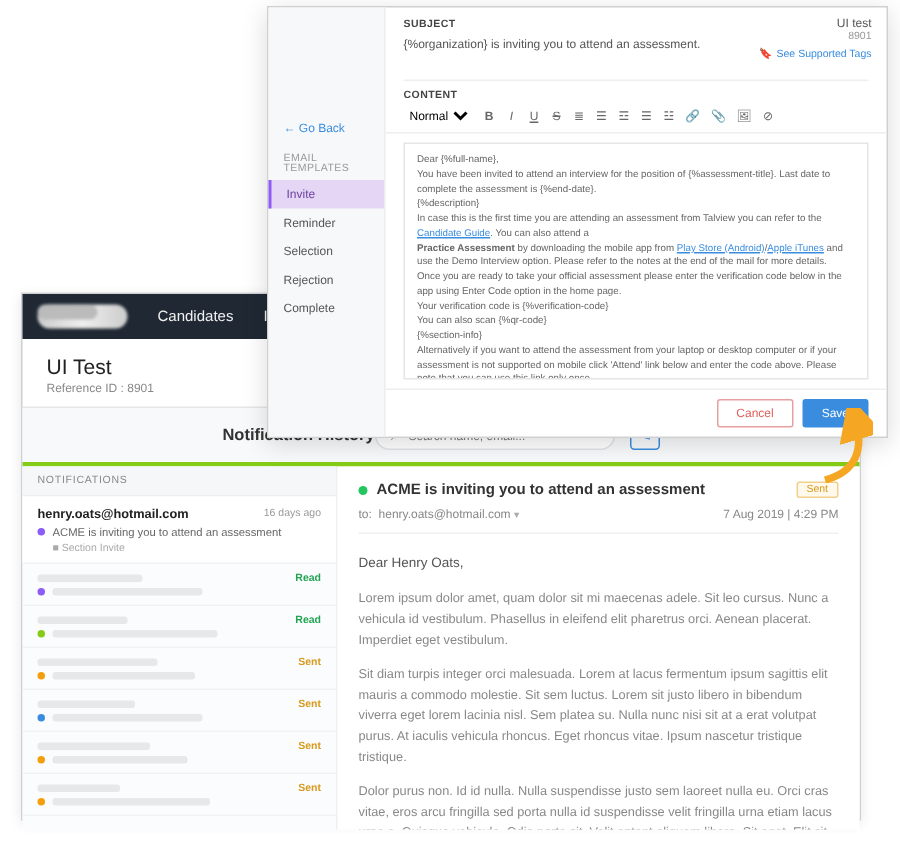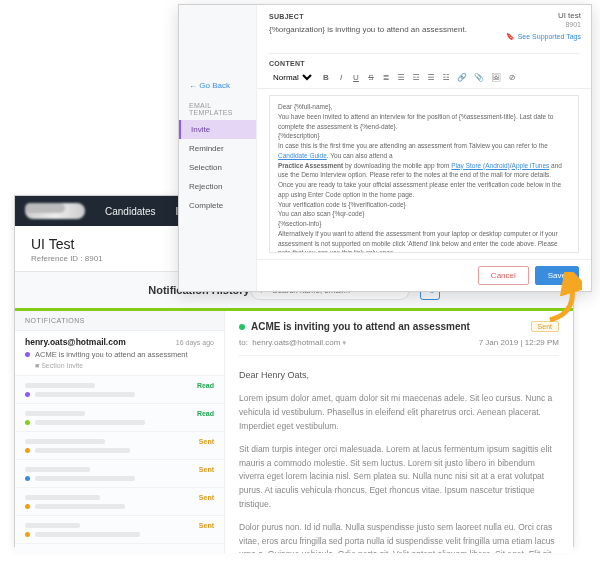--- a/index.html
+++ b/index.html
@@ -209,21 +209,21 @@
         <div>
           <div class="pv-subject-row">
             <span class="pv-dot"></span>
             <span class="pv-subject">ACME is inviting you to attend an assessment</span>
           </div>
         </div>
         <span class="pv-badge">Sent</span>
       </div>
       <div class="pv-to-row">
         <span><span>to:</span>&nbsp;&nbsp;<span>henry.oats@hotmail.com</span> <span class="chev">▾</span></span>
-        <span>7 Jan 2019 | 12:29 PM</span>
+        <span>7 Aug 2019 | 4:29 PM</span>
       </div>
       <div class="pv-body">
         <p class="pv-greeting">Dear Henry Oats,</p>
         <p>Lorem ipsum dolor amet, quam dolor sit mi maecenas adele. Sit leo cursus. Nunc a vehicula id vestibulum. Phasellus in eleifend elit pharetrus orci. Aenean placerat. Imperdiet eget vestibulum.</p>
         <p>Sit diam turpis integer orci malesuada. Lorem at lacus fermentum ipsum sagittis elit mauris a commodo molestie. Sit sem luctus. Lorem sit justo libero in bibendum viverra eget lorem lacinia nisl. Sem platea su. Nulla nunc nisi sit at a erat volutpat purus. At iaculis vehicula rhoncus. Eget rhoncus vitae. Ipsum nascetur tristique tristique.</p>
         <p>Dolor purus non. Id id nulla. Nulla suspendisse justo sem laoreet nulla eu. Orci cras vitae, eros arcu fringilla sed porta nulla id suspendisse velit fringilla urna etiam lacus urna a. Quisque vehicula. Odio porta sit. Velit aptent aliquam libero. Sit eget. Elit sit aenean sit consequat mi consectetur fermentum. Netus mi massa risus sit et. Sem metus.</p>
 
       </div>
     </div>
   </div>

